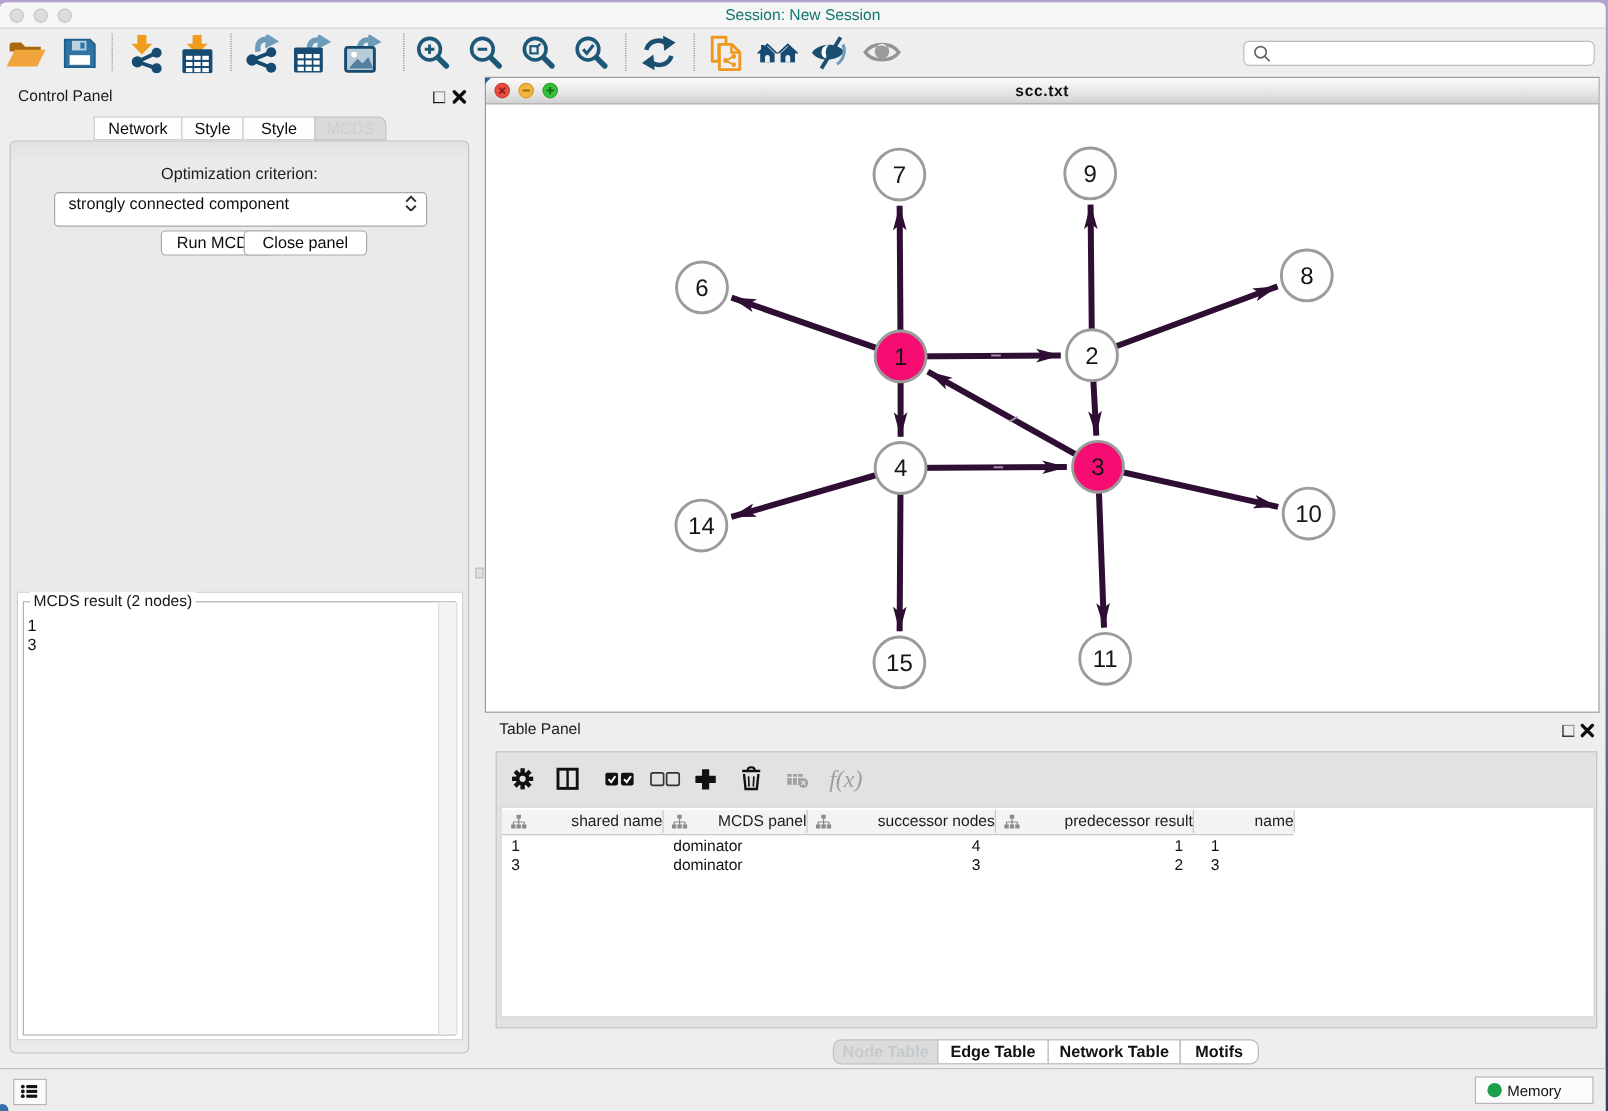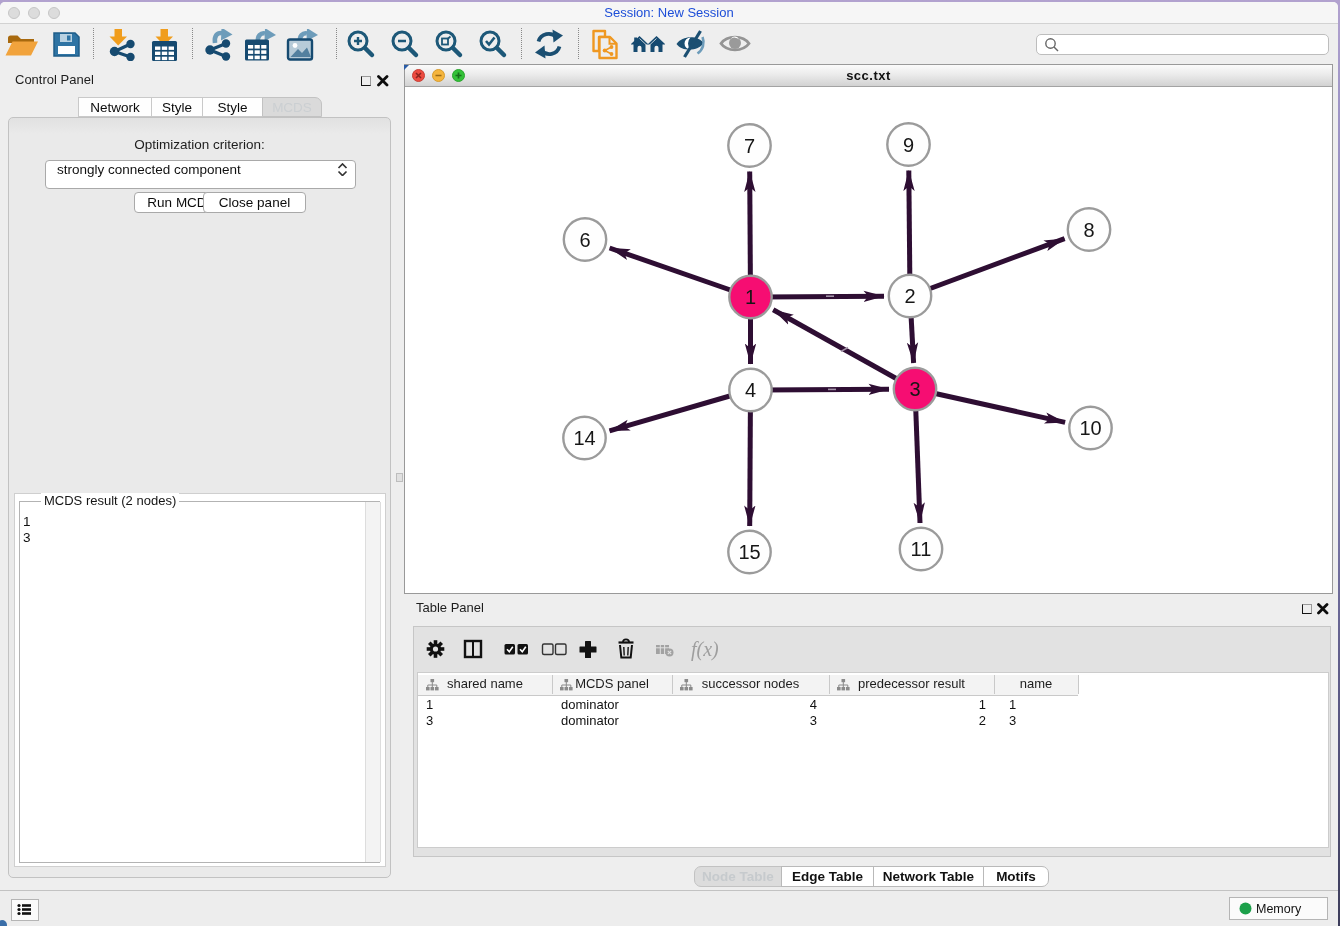--- a/index.html
+++ b/index.html
@@ -7,21 +7,21 @@
        font-family:"Liberation Sans",sans-serif;-webkit-font-smoothing:antialiased;
        background:linear-gradient(180deg,#b2a2cf 0px,#a096c7 90px,#8a86bb 400px,#5c5a85 700px,#3c3c5a 926px);}
   #win{position:absolute;left:0;top:2px;width:1338px;bottom:0;background:#eeeeee;
        border-radius:5px 5px 0 0;overflow:hidden;}
   
   #titlebar{position:absolute;left:0;top:0;right:0;height:21px;background:#f6f6f6;
             border-bottom:1px solid #d2d2d2;}
   .tl{position:absolute;top:5px;width:12px;height:12px;border-radius:50%;
       background:#dcdcdc;border:1px solid #c5c5c5;box-sizing:border-box;}
   #title-text{position:absolute;top:3px;left:0;right:0;text-align:center;
-              font-size:13px;color:#1d4ed8;}
+              font-size:13px;color:#0f766e;}
   
   #toolbar{position:absolute;left:0;top:22px;right:0;height:40px;background:#eeeeee;}
   .sep{position:absolute;top:4px;height:31px;width:0;border-left:1px dotted #888888;}
   .ticon{position:absolute;top:5px;width:34px;height:32px;}
   .ticon svg{position:absolute;left:0;top:0;}
   #search{position:absolute;left:1036px;top:10px;width:293px;height:21px;background:#ffffff;
           border:1px solid #bdbdbd;border-radius:5px;box-sizing:border-box;}
   
   #cp-title{position:absolute;left:15px;top:70px;font-size:13px;color:#1d1d1d;}
   #cp-float{position:absolute;left:361px;top:74px;width:10px;height:10px;box-sizing:border-box;
@@ -37,21 +37,21 @@
   #combo{position:absolute;left:45px;top:158px;width:311px;height:29px;background:#ffffff;
          border:1px solid #a9a9a9;border-radius:4px;box-sizing:border-box;}
   #combo .txt{position:absolute;left:11px;top:1px;font-size:13.5px;color:#111;}
   .btn{position:absolute;top:190px;height:21px;background:#ffffff;border:1px solid #a9a9a9;
        border-radius:4px;box-sizing:border-box;font-size:13.5px;color:#0c0c0c;
        text-align:center;line-height:19px;}
   #mcds-box{position:absolute;left:14px;top:491px;width:372px;height:374px;background:#ffffff;
             border:1px solid #cfcfcf;box-sizing:border-box;}
   #mcds-fs{position:absolute;left:4px;top:7px;right:5px;bottom:3px;border:1px solid #b3b3b3;}
   #mcds-legend{position:absolute;left:10px;top:-1px;background:#ffffff;padding:0 3px;
-               font-size:13px;color:#151515;margin-left:16px;}
+               font-size:13px;color:#151515;}
   #mcds-sb{position:absolute;left:350px;top:8px;width:14px;bottom:4px;background:#f3f3f3;
            border-left:1px solid #dddddd;border-right:1px solid #dddddd;}
   
   #vsplit{position:absolute;left:396px;top:471px;width:7px;height:9px;background:#e0e0e0;
           border:1px solid #bdbdbd;box-sizing:border-box;}
   #hsplit{position:absolute;left:866px;top:585px;width:9px;height:6px;background:#e0e0e0;
           border:1px solid #bdbdbd;box-sizing:border-box;}
   
   #net{position:absolute;left:404px;top:62px;width:929px;height:530px;
        border:1px solid #999999;box-sizing:border-box;background:#ffffff;}
@@ -68,21 +68,21 @@
   #tp-float{position:absolute;left:1302px;top:602px;width:10px;height:10px;box-sizing:border-box;
             border:1.6px solid #151515;background:#eee;border-top-color:#9a9a9a;border-right-color:#9a9a9a;}
   
   #tp{position:absolute;left:413px;top:624px;width:918px;height:231px;
       background:#e2e2e2;border:1px solid #c6c6c6;box-sizing:border-box;}
   #tbl{position:absolute;left:3px;top:45px;width:910px;height:174px;background:#ffffff;
        border:1px solid #cccccc;}
   #thead{position:absolute;left:0;top:2px;width:660px;height:20px;background:#f3f3f3;
          border-bottom:1px solid #c9c9c9;}
   .hcell{position:absolute;top:0;height:19px;border-right:1px solid #c9c9c9;}
-  .hlabel{position:absolute;top:1px;left:0;right:0;text-align:center;font-size:13px;color:#1d1d1d;}
+  .hlabel{position:absolute;top:1px;left:0;right:0;text-align:right;font-size:13px;color:#1d1d1d;}
   .trow{position:absolute;font-size:13px;color:#111;}
   
   .btab{position:absolute;top:864px;height:21px;background:#ffffff;border:1px solid #b9b9b9;
         box-sizing:border-box;font-size:13.5px;font-weight:bold;color:#111;text-align:center;line-height:20px;}
   
   #status{position:absolute;left:0;right:0;bottom:0;height:35px;background:#ededed;
           border-top:1px solid #c2c2c2;}
   #sb-btn{position:absolute;left:11px;top:8px;width:28px;height:22px;background:#fbfbfb;
           border:1px solid #b5b5b5;box-sizing:border-box;}
   #mem-btn{position:absolute;right:10px;top:6px;width:99px;height:23px;background:#fbfbfb;

